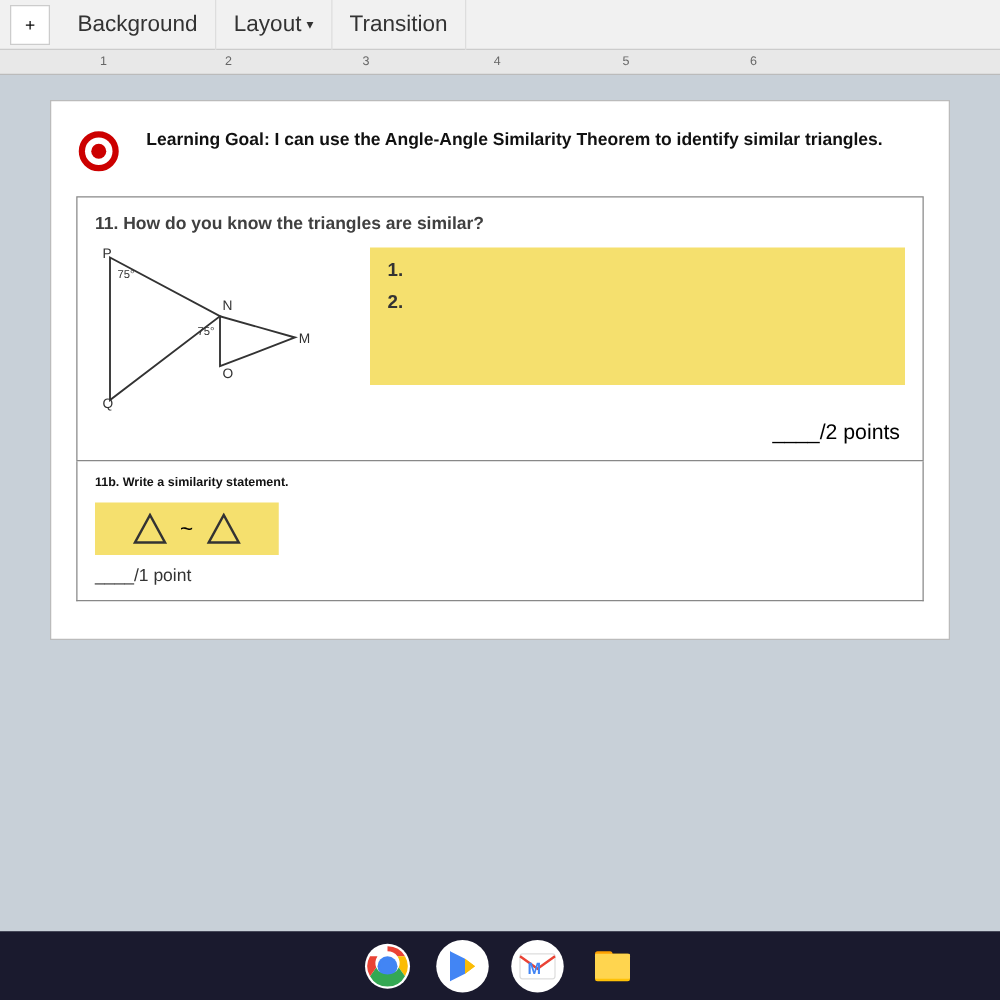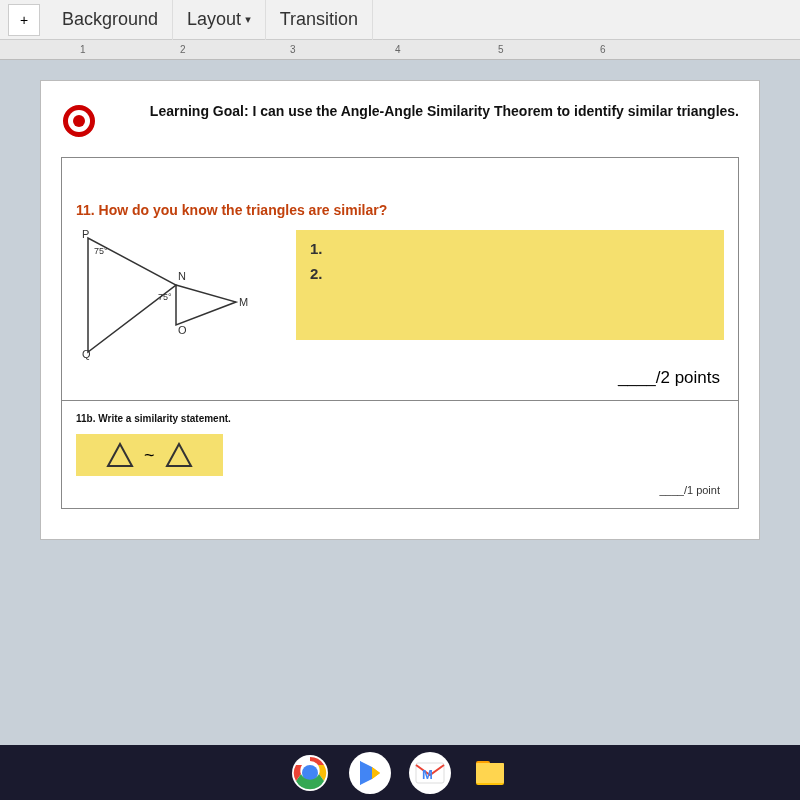--- a/index.html
+++ b/index.html
@@ -86,23 +86,22 @@
       padding: 20px 20px 30px 20px;
       max-width: 720px;
       margin: 0 auto;
       position: relative;
     }
 
     
     .learning-goal {
       display: flex;
       align-items: flex-start;
-      gap: 4px;
+      gap: 20px;
       margin-bottom: 18px;
-      justify-content: space-between;
     }
     .target-icon {
       width: 36px;
       height: 36px;
       flex-shrink: 0;
       margin-top: 2px;
     }
     .learning-goal-text {
       font-size: 14px;
       font-weight: bold;
@@ -113,22 +112,21 @@
     
     .question-box {
       border: 1px solid #888;
       padding: 12px 14px;
       margin-bottom: 0;
     }
     .question-title {
       font-size: 14px;
       font-weight: bold;
       margin-bottom: 12px;
-      color: #c2410c;
-      margin-top: 32px;
+      color: #404040;
     }
     .question-content {
       display: flex;
       gap: 20px;
       align-items: flex-start;
     }
 
     
     .triangle-diagram {
       flex-shrink: 0;
@@ -177,22 +175,22 @@
       gap: 0;
     }
     .similarity-answer-box {
       background: #f5e06e;
       padding: 8px 30px;
       display: flex;
       align-items: center;
       gap: 6px;
     }
     .points-label-b {
-      text-align: right;
-      font-size: 11px;
+      text-align: left;
+      font-size: 14px;
       color: #333;
       margin-top: 8px;
       padding-right: 4px;
     }
 
     
     .taskbar {
       position: absolute;
       bottom: 0;
       left: 0;

